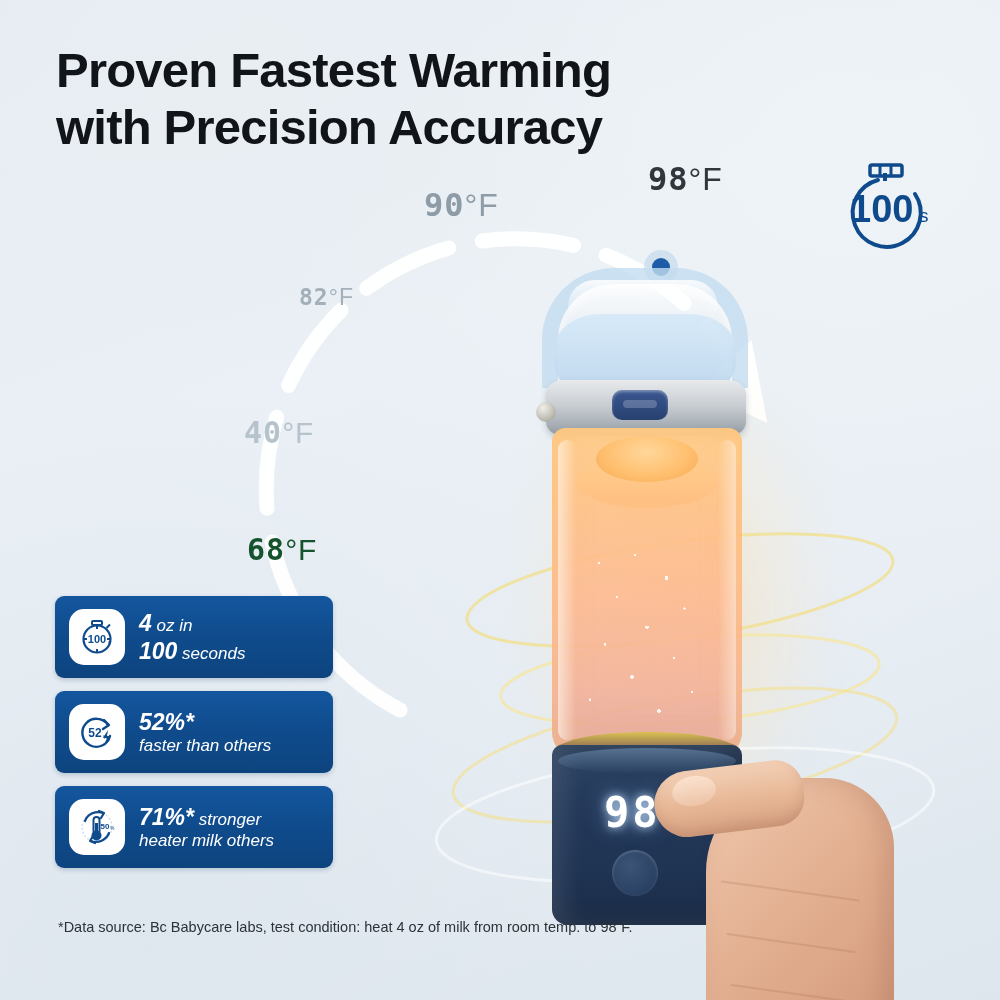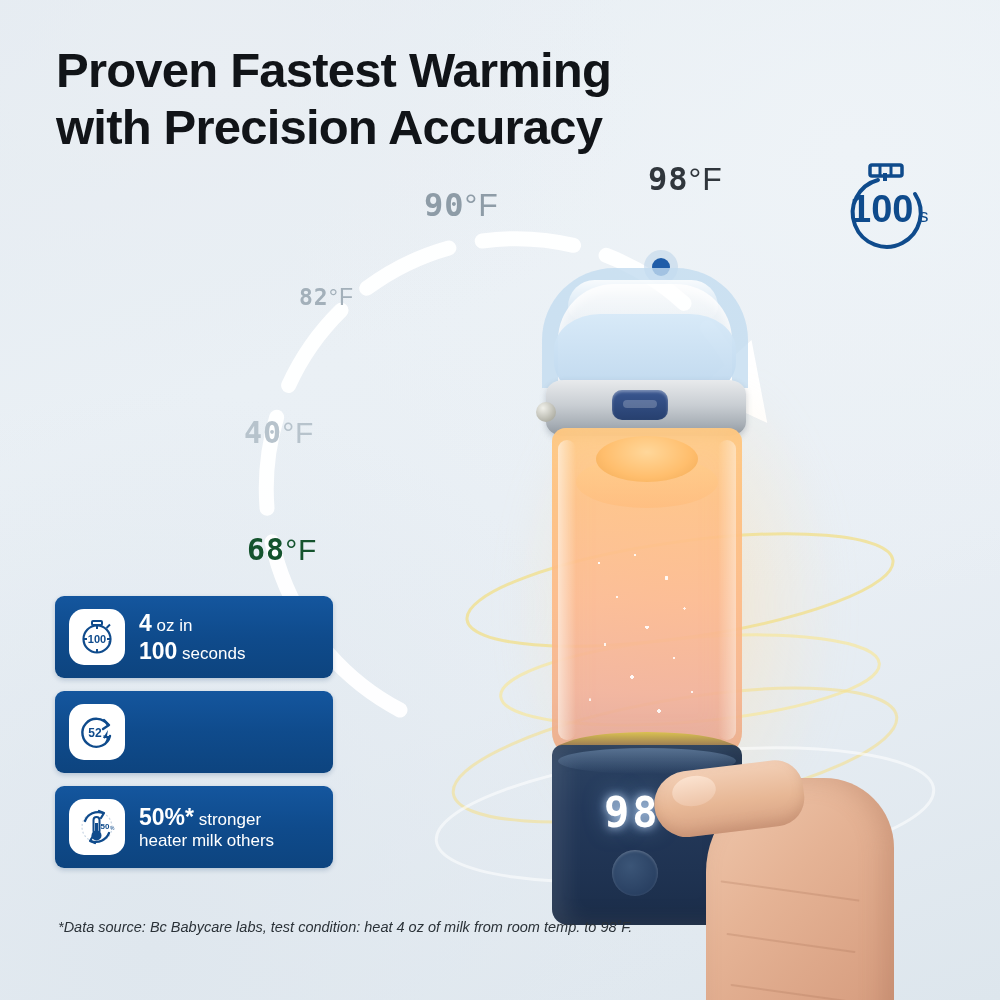--- a/index.html
+++ b/index.html
@@ -222,28 +222,28 @@
     background:linear-gradient(180deg,#14569e 0%, #0f4b8c 50%, #0d447f 100%);
     border-radius:9px; padding:13px 14px; margin-bottom:13px;
     box-shadow:0 2px 5px rgba(20,60,110,0.22);
   }
   .card-icon {
     flex:0 0 auto; width:56px; height:56px; border-radius:15px;
     background:#ffffff; display:flex; align-items:center; justify-content:center;
   }
   .card-icon svg { width:44px; height:44px; }
   .card-text { color:#fff; line-height:1.22; }
-  .card-text .l1, .card-text .l2 { display:block; white-space:nowrap; }
+  .card-text .l1, .card-text .l2 { display:block; white-space:nowrap;font-style:italic; }
   .big { font-size:23px; font-weight:700; }
   .sm  { font-size:17px; font-weight:400; }
 
   
   .notes {
     position:absolute; left:58px; top:916px; width:900px;
-    font-size:14.5px; line-height:1.65; color:#2b3238;font-style:italic;
+    font-size:14.5px; line-height:1.65; color:#2b3238;
   }
   .notes div { white-space:nowrap; }
 </style>
 </head>
 <body>
 
 <div class="headline">Proven Fastest Warming
 with Precision Accuracy</div>
 
 <div class="arc-wrap">
@@ -343,39 +343,43 @@
   <div class="card">
     <div class="card-icon">
       <svg viewBox="0 0 44 44" aria-hidden="true">
         <path d="M 33 15 A 14 14 0 1 0 35 26" fill="none" stroke="#0f4b8c" stroke-width="2.4" stroke-linecap="round"></path>
         <polyline points="29,10 34,15 28,19" fill="none" stroke="#0f4b8c" stroke-width="2.4" stroke-linecap="round" stroke-linejoin="round"></polyline>
         <polygon points="33,20 28,28 32,28 29,35 36,26 32,26" fill="#0f4b8c"></polygon>
         <text x="20" y="27" text-anchor="middle" font-family="Liberation Sans, sans-serif" font-size="12" font-weight="700" fill="#0f4b8c">52</text>
         <text x="28" y="29" font-family="Liberation Sans, sans-serif" font-size="6" fill="#0f4b8c">%</text>
       </svg>
     </div>
+    <div class="card-text">
+      <span class="l1"><span class="big">52%*</span><span class="sm"></span></span>
+      <span class="l2"><span class="sm">faster than others</span></span>
+    </div>
   </div>
 
   <div class="card">
     <div class="card-icon">
       <svg viewBox="0 0 44 44" aria-hidden="true">
         <circle cx="22" cy="22" r="15" fill="none" stroke="#c9d6e4" stroke-width="1.2" stroke-dasharray="2 2"></circle>
         <path d="M 10 16 A 14 14 0 0 1 28 8" fill="none" stroke="#0f4b8c" stroke-width="2.2" stroke-linecap="round"></path>
         <polyline points="24,6 29,8 26,13" fill="none" stroke="#0f4b8c" stroke-width="2.2" stroke-linecap="round" stroke-linejoin="round"></polyline>
         <path d="M 34 28 A 14 14 0 0 1 16 36" fill="none" stroke="#0f4b8c" stroke-width="2.2" stroke-linecap="round"></path>
         <polyline points="20,38 15,36 18,31" fill="none" stroke="#0f4b8c" stroke-width="2.2" stroke-linecap="round" stroke-linejoin="round"></polyline>
         <rect x="18.5" y="12" width="6" height="17" rx="3" fill="none" stroke="#0f4b8c" stroke-width="2"></rect>
         <circle cx="21.5" cy="30.5" r="5" fill="#0f4b8c"></circle>
         <rect x="20" y="18" width="3" height="12" fill="#0f4b8c"></rect>
         <text x="30" y="24" text-anchor="middle" font-family="Liberation Sans, sans-serif" font-size="8" font-weight="700" fill="#0f4b8c">50</text>
         <text x="35" y="25" font-family="Liberation Sans, sans-serif" font-size="5" fill="#0f4b8c">%</text>
       </svg>
     </div>
     <div class="card-text">
-      <span class="l1"><span class="big">50%*</span><span class="sm"> stronger</span></span>
+      <span class="l1"><span class="big">71%*</span><span class="sm"> stronger</span></span>
       <span class="l2"><span class="sm">heater milk others</span></span>
     </div>
   </div>
 
 </div>
 
 <div class="notes">
   <div>*Data source: Bc Babycare labs, test condition: heat 4 oz of milk from room temp. to 98˚F.</div>
 </div>
 

